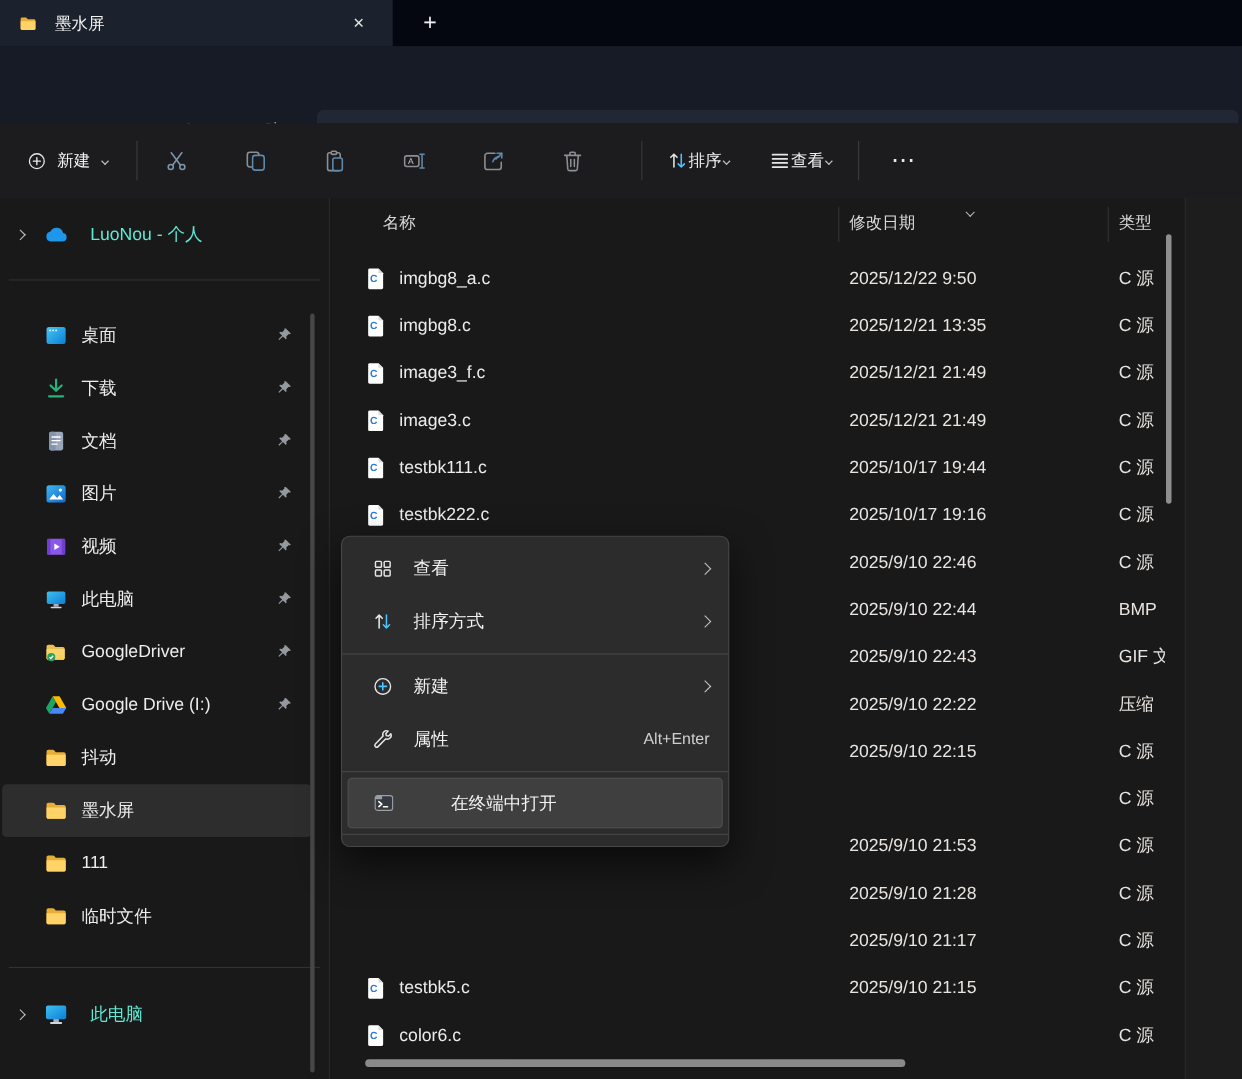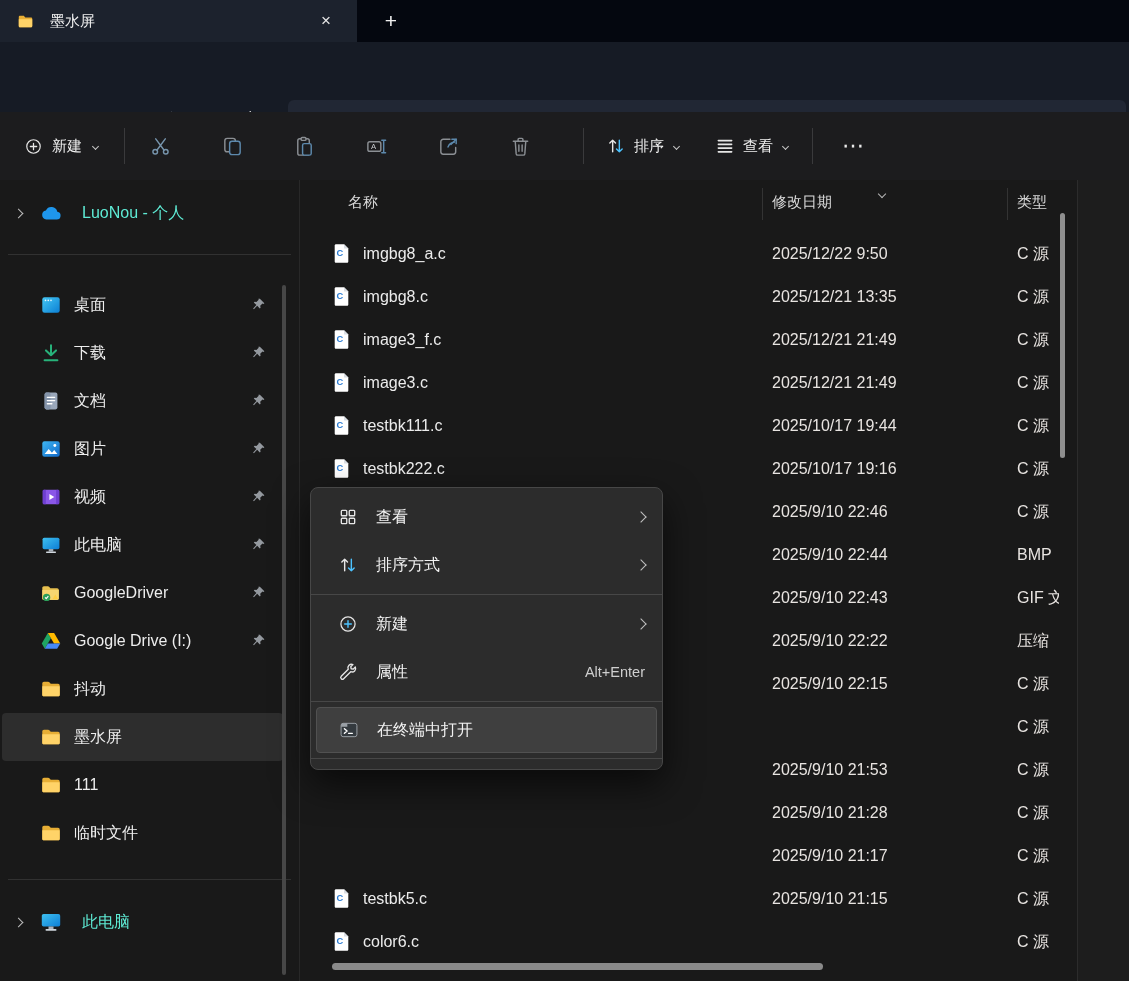--- a/index.html
+++ b/index.html
@@ -44,21 +44,21 @@
   .tb-new { margin-left:14px; display:flex; align-items:center; gap:9px; padding:8px 10px;
             border-radius:4px; font-size:15px; color:#f0f0f0; }
   .tb-new .ico { width:19px; height:19px; }
   .tb-new .chev-d { width:5px; height:5px; margin-left:2px; }
   .tb-sep { width:1px; height:36px; background:#3a3a3c; margin:0 12px 0 16px; }
   .tb-sep2 { width:1px; height:36px; background:#3a3a3c; margin:0 12px 0 14px; }
   .tb-btn { width:46px; height:46px; margin-right:26px; display:flex; align-items:center;
             justify-content:center; border-radius:4px; }
   .tb-btn:first-of-type { margin-left:16px; }
   .tb-btn span { width:23px; height:23px; display:block; }
-  .tb-drop { display:flex; align-items:center; gap:8px; padding:9px 10px; border-radius:4px;
+  .tb-drop { display:flex; align-items:center; gap:0; padding:9px 10px; border-radius:4px;
              font-size:15px; color:#f0f0f0; }
   .tb-drop .ico { width:20px; height:20px; }
   .tb-drop .chev-d { width:5px; height:5px; margin-left:2px; }
   .tb-view { margin-left:16px; }
   .tb-more { margin-left:8px; width:40px; height:40px; display:flex; align-items:center;
              justify-content:center; font-size:22px; color:#eaeaea; border-radius:4px; }
 
   
   .sidebar { position:absolute; left:0; top:180px; width:300px; height:801px; background:#191919;
              border-right:1px solid #282828; overflow:hidden; }
@@ -105,21 +105,21 @@
   .context-menu { position:absolute; left:310px; top:487px; width:353px; background:#2c2c2c;
                   border:1px solid #474747; border-radius:8px; padding:5px 0;
                   box-shadow:0 14px 36px rgba(0,0,0,.62); z-index:20; }
   .menu-item { height:48px; display:flex; align-items:center; padding:0 17px 0 27px;
                font-size:16px; color:#f2f2f2; }
   .mi-icon { width:20px; height:20px; margin-right:18px; flex:0 0 20px; }
   .mi-chev { margin-left:auto; width:8px; height:8px; border-color:#c2c2c2; }
   .mi-short { margin-left:auto; color:#cfcfcf; font-size:14.5px; }
   .menu-divider { height:1px; background:#474747; margin:5px 0; }
   .menu-item.hover { background:#3f3f3f; border:1px solid #515151; border-radius:4px;
-                     margin:0 5px; padding-left:22px; height:46px; }
+                     margin:0 5px; padding-left:22px; height:46px;gap:33px; }
 </style>
 </head>
 <body>
 
 <div class="titlebar">
   <div class="tab">
     <span class="tab-fol" data-icon="folder-icon">
         <svg viewBox="0 0 24 24">
           <path d="M2.5 5.8c0-1 .8-1.8 1.8-1.8h4.6c.5 0 1 .2 1.3.6l1.5 1.7h8c1 0 1.8.8 1.8 1.8v10.1c0 1-.8 1.8-1.8 1.8H4.3c-1 0-1.8-.8-1.8-1.8z" fill="#e7ae35"></path>
           <path d="M2.5 8.9h19v9.3c0 1-.8 1.8-1.8 1.8H4.3c-1 0-1.8-.8-1.8-1.8z" fill="#ffd368"></path>

